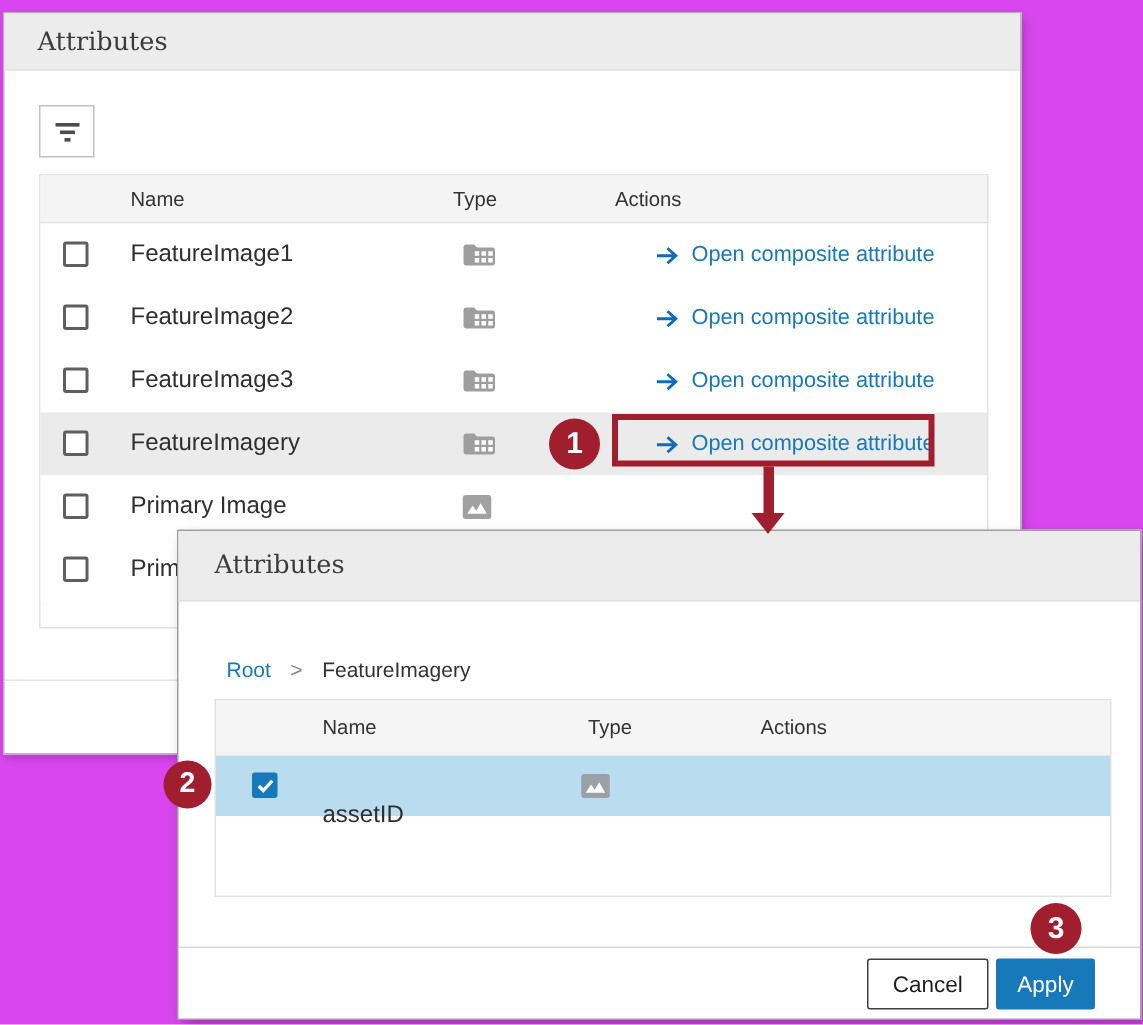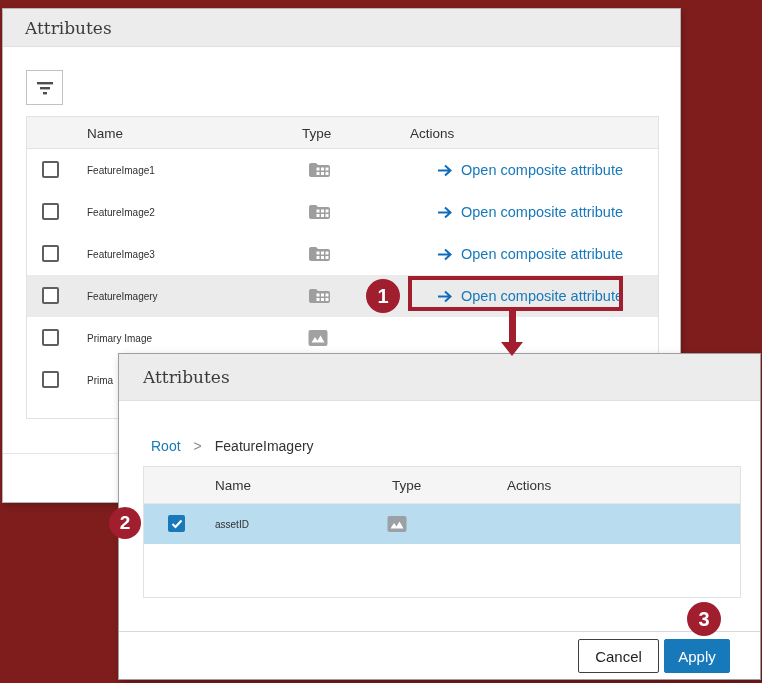--- a/index.html
+++ b/index.html
@@ -6,21 +6,21 @@
     --annotation-red:#a11e2e;
     --accent-blue:#1779ba;
     --link-blue:#1779ba;
     --link-arrow-blue:#0f6cbd;
     --selected-row-blue:#b9dcee;
     --row-highlight-gray:#ebebeb;
     --header-gray:#ececec;
   }
   *{margin:0;padding:0;box-sizing:border-box;}
   body{background:#fff;font-family:"Liberation Sans",sans-serif;}
-  .stage{position:relative;width:762px;height:683px;background:#7f1d1d;overflow:hidden;text-decoration:underline;}
+  .stage{position:relative;width:762px;height:683px;background:#d946ef;overflow:hidden;text-decoration:underline;}
 
   
   .panel{background:#fff;border:1px solid #b5b5b5;}
   .main-panel{position:absolute;left:2px;top:8px;width:679px;height:495px;
     box-shadow:2px 3px 6px rgba(0,0,0,.18);z-index:1;}
   .panel-header{height:38px;background:var(--header-gray);display:flex;align-items:center;
     padding-left:22px;border-bottom:1px solid #e0e0e0;
     font-family:"DejaVu Serif","Liberation Serif",serif;font-size:17px;color:#3b3b3b;}
   .dialog .panel-header{height:47px;padding-left:24px;}
 
@@ -32,42 +32,42 @@
     font-size:13.5px;color:#333;}
   .thead span{position:absolute;top:50%;transform:translateY(-50%);}
   .t1-name{left:60px;} .t1-type{left:275px;} .t1-actions{left:383px;}
 
   .trow{position:relative;height:42px;background:#fff;}
   .trow.highlight{background:var(--row-highlight-gray);}
   .cb{position:absolute;left:15px;top:12px;width:17px;height:17px;border:2px solid #5f5f5f;
     border-radius:2px;background:#fff;cursor:pointer;}
   .cb.checked{background:var(--accent-blue);border-color:var(--accent-blue);
     display:flex;align-items:center;justify-content:center;}
-  .rname{position:absolute;left:60px;top:50%;transform:translateY(-50%);font-size:10px;color:#2f2f2f;white-space:nowrap;}
+  .rname{position:absolute;left:60px;top:50%;transform:translateY(-50%);font-size:16px;color:#2f2f2f;white-space:nowrap;}
   .ticon{position:absolute;left:281px;top:50%;transform:translateY(-50%);line-height:0;}
   .action{position:absolute;left:410px;top:50%;transform:translateY(-50%);
     display:flex;align-items:center;gap:8px;font-size:14.5px;color:var(--link-blue);
     text-decoration:none;cursor:pointer;white-space:nowrap;}
   .panel1-divider{position:absolute;left:0;top:444px;width:100%;border-top:1px solid #e5e5e5;}
 
   
   .dialog{position:absolute;left:118px;top:353px;width:643px;height:327px;
     border:1px solid #9e9e9e;box-shadow:3px 4px 9px rgba(0,0,0,.28);z-index:5;}
   .breadcrumb{position:absolute;left:32px;top:84px;font-size:14px;display:flex;gap:13px;align-items:center;}
   .bc-root{color:var(--link-blue);cursor:pointer;}
   .bc-sep{color:#8a8a8a;}
   .bc-cur{color:#333;}
 
   .dtable{position:absolute;left:24px;top:112px;width:598px;height:132px;border:1px solid #e2e2e2;background:#fff;}
   .dthead{position:relative;height:37px;background:#f5f5f5;border-bottom:1px solid #e8e8e8;font-size:13.5px;color:#333;}
   .dthead span{position:absolute;top:50%;transform:translateY(-50%);}
   .d-name{left:71px;} .d-type{left:248px;} .d-actions{left:363px;}
   .drow{position:relative;height:40px;background:var(--selected-row-blue);}
   .drow .cb{left:24px;top:11px;}
-  .drow .rname{left:71px;}
+  .drow .rname{left:71px;margin-top:20px;}
   .drow .ticon{left:243px;}
 
   .dialog-divider{position:absolute;left:0;top:277px;width:100%;border-top:1px solid #d8d8d8;}
   .btn{position:absolute;top:285px;height:34px;font-size:15px;border-radius:2px;cursor:pointer;
     font-family:"Liberation Sans",sans-serif;}
   .btn-cancel{left:459px;width:81px;background:#fff;border:1px solid #3f3f3f;color:#1f1f1f;}
   .btn-apply{left:545px;width:66px;background:var(--accent-blue);border:1px solid var(--accent-blue);color:#fff;}
 
   
   .badge{position:absolute;border-radius:50%;background:var(--annotation-red);color:#fff;

